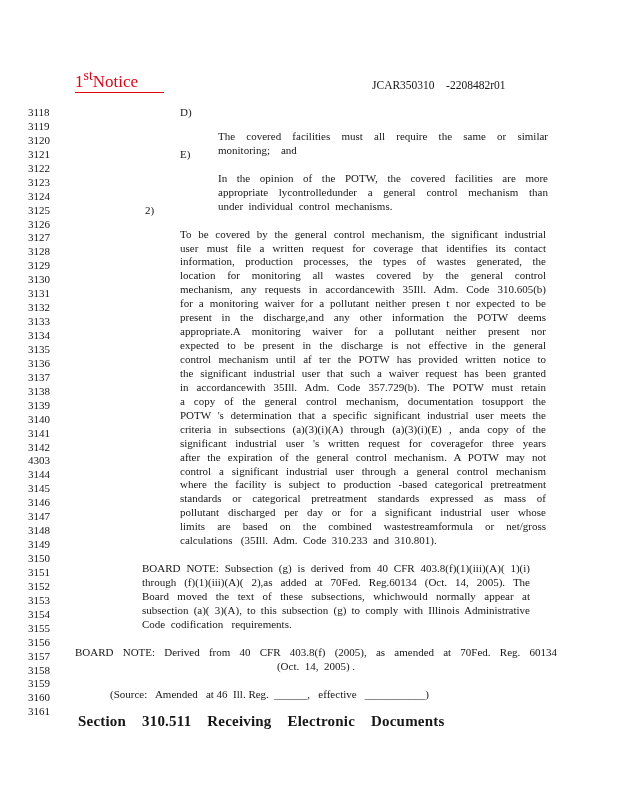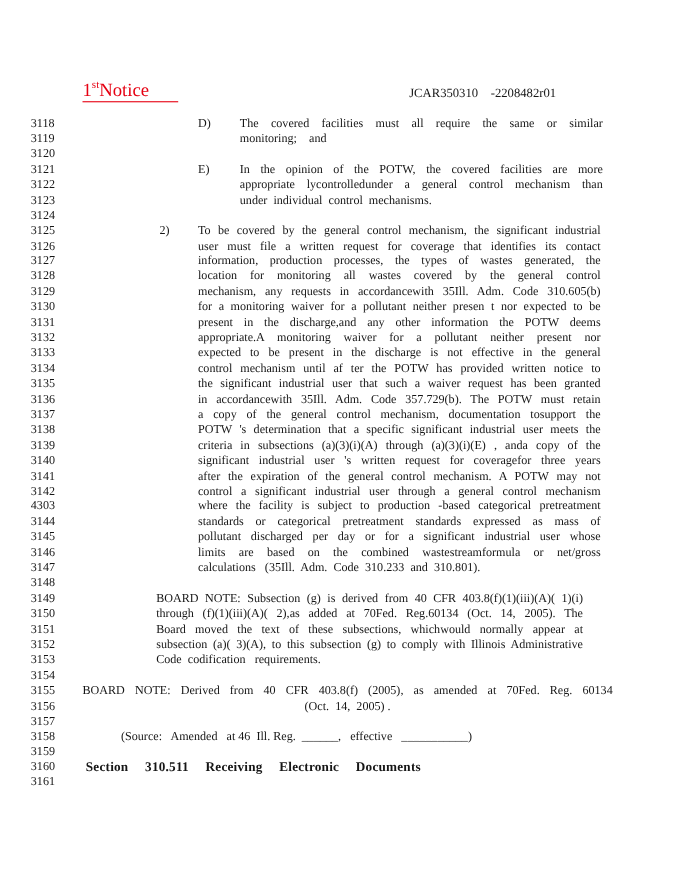--- a/index.html
+++ b/index.html
@@ -14,42 +14,42 @@
   .page { position:absolute; inset:0; }
 
   
   .notice {
     position:absolute; left:75px; top:71px;
     font-size:17px; line-height:21px;
     color:#e60012;
     border-bottom:1.5px solid #e60012;
     padding-right:26px;
   }
-  .notice sup { font-size:10px; line-height:0; }
+  .notice sup { font-size:14px; line-height:0; }
   .docid {
     position:absolute; left:372px; top:79px;
     font-size:11.5px; white-space:pre;
   }
 
   
   .doc-lines { position:absolute; left:0; top:106px; width:618px; }
   .line { position:relative; height:13.95px; line-height:13.7px; font-size:11px;padding-left:42px; }
   .num { position:absolute; left:28px; }
   .lbl { position:absolute; }
-  .txt { position:absolute; display:block; }
+  .txt { position:absolute; display:block;margin-top:24px; }
 
   
   .ind-de  .lbl { left:180px; }
   .ind-de  .txt { left:218px; width:330px; }
   .ind-p2  .lbl { left:145px; }
   .ind-p2  .txt { left:180px; width:366px; }
   .ind-bn1 .txt { left:142px; width:388px; }
   .ind-bn2 .txt { left:75px;  width:482px;text-align:center; }
   .ind-src .txt { left:110px; }
-  .ind-sec .txt { left:78px; font-size:12px; font-weight:bold;
+  .ind-sec .txt { left:78px; font-size:15px; font-weight:bold;
                   word-spacing:12px; letter-spacing:0.2px; }
 
   .just { text-align:justify; text-align-last:justify; }
   .pre  { white-space:pre; }
   .bold { font-weight:bold; }
 </style>
 </head>
 <body>
 
 <div class="page">

